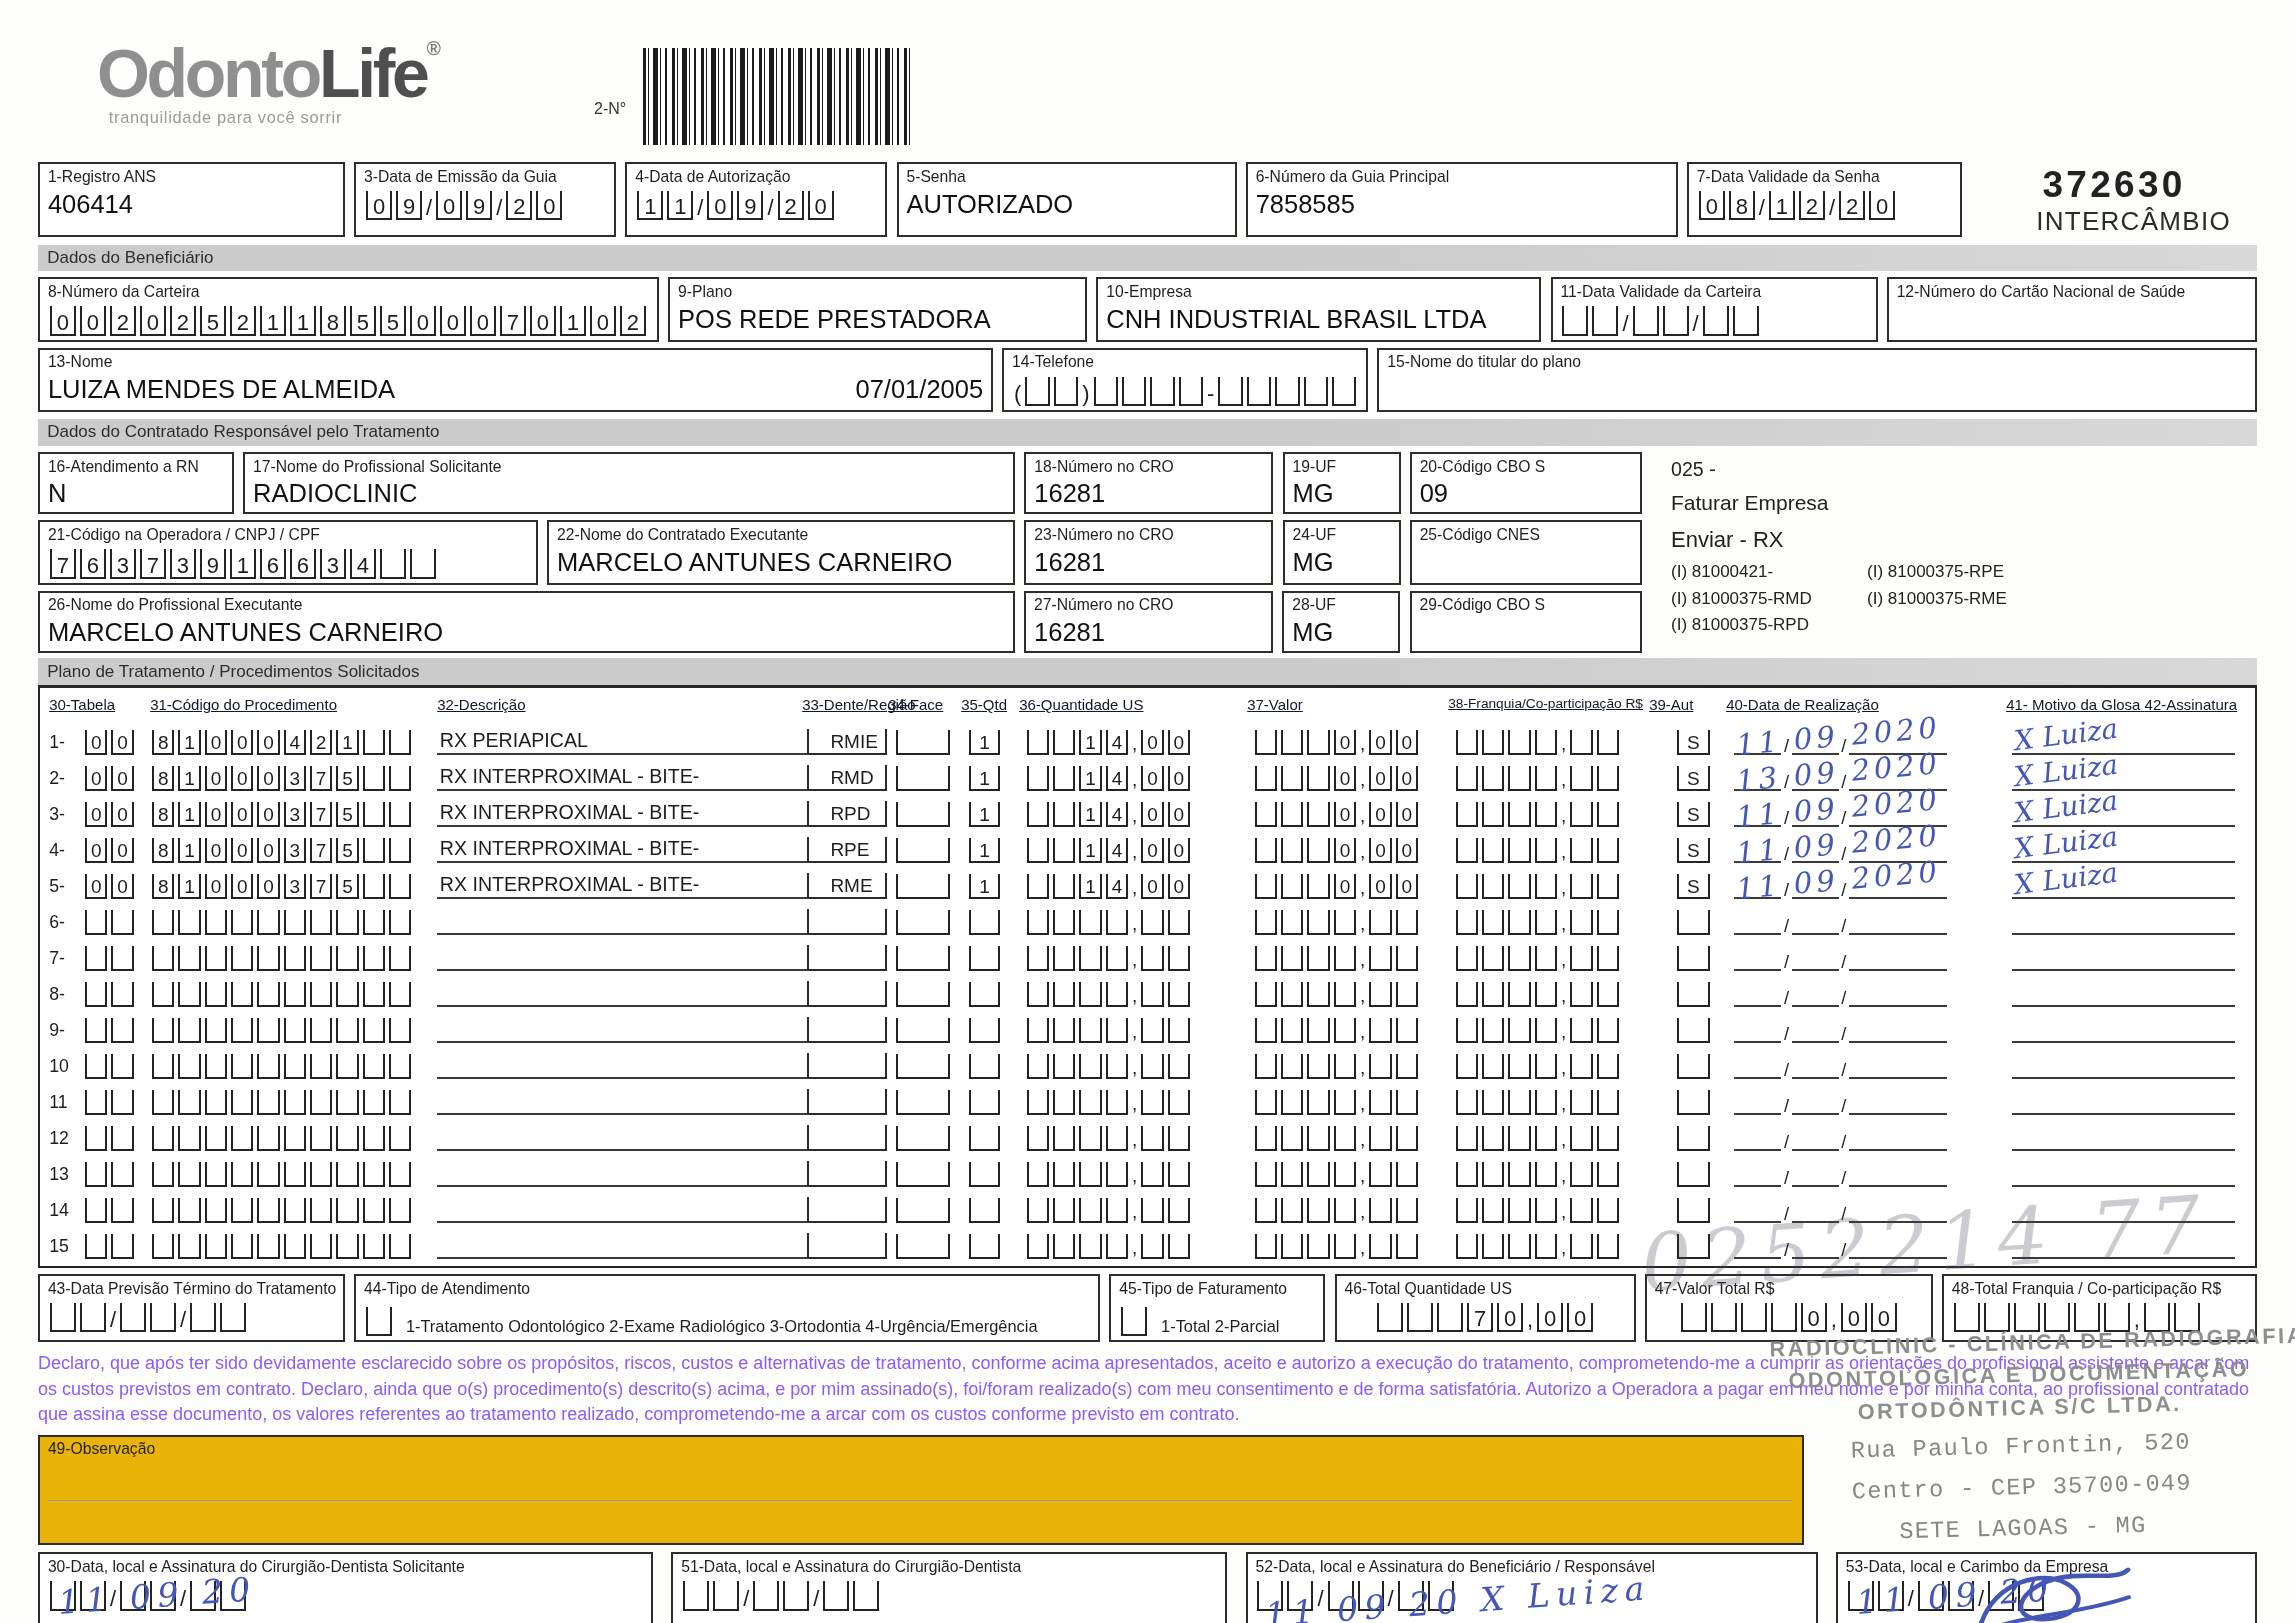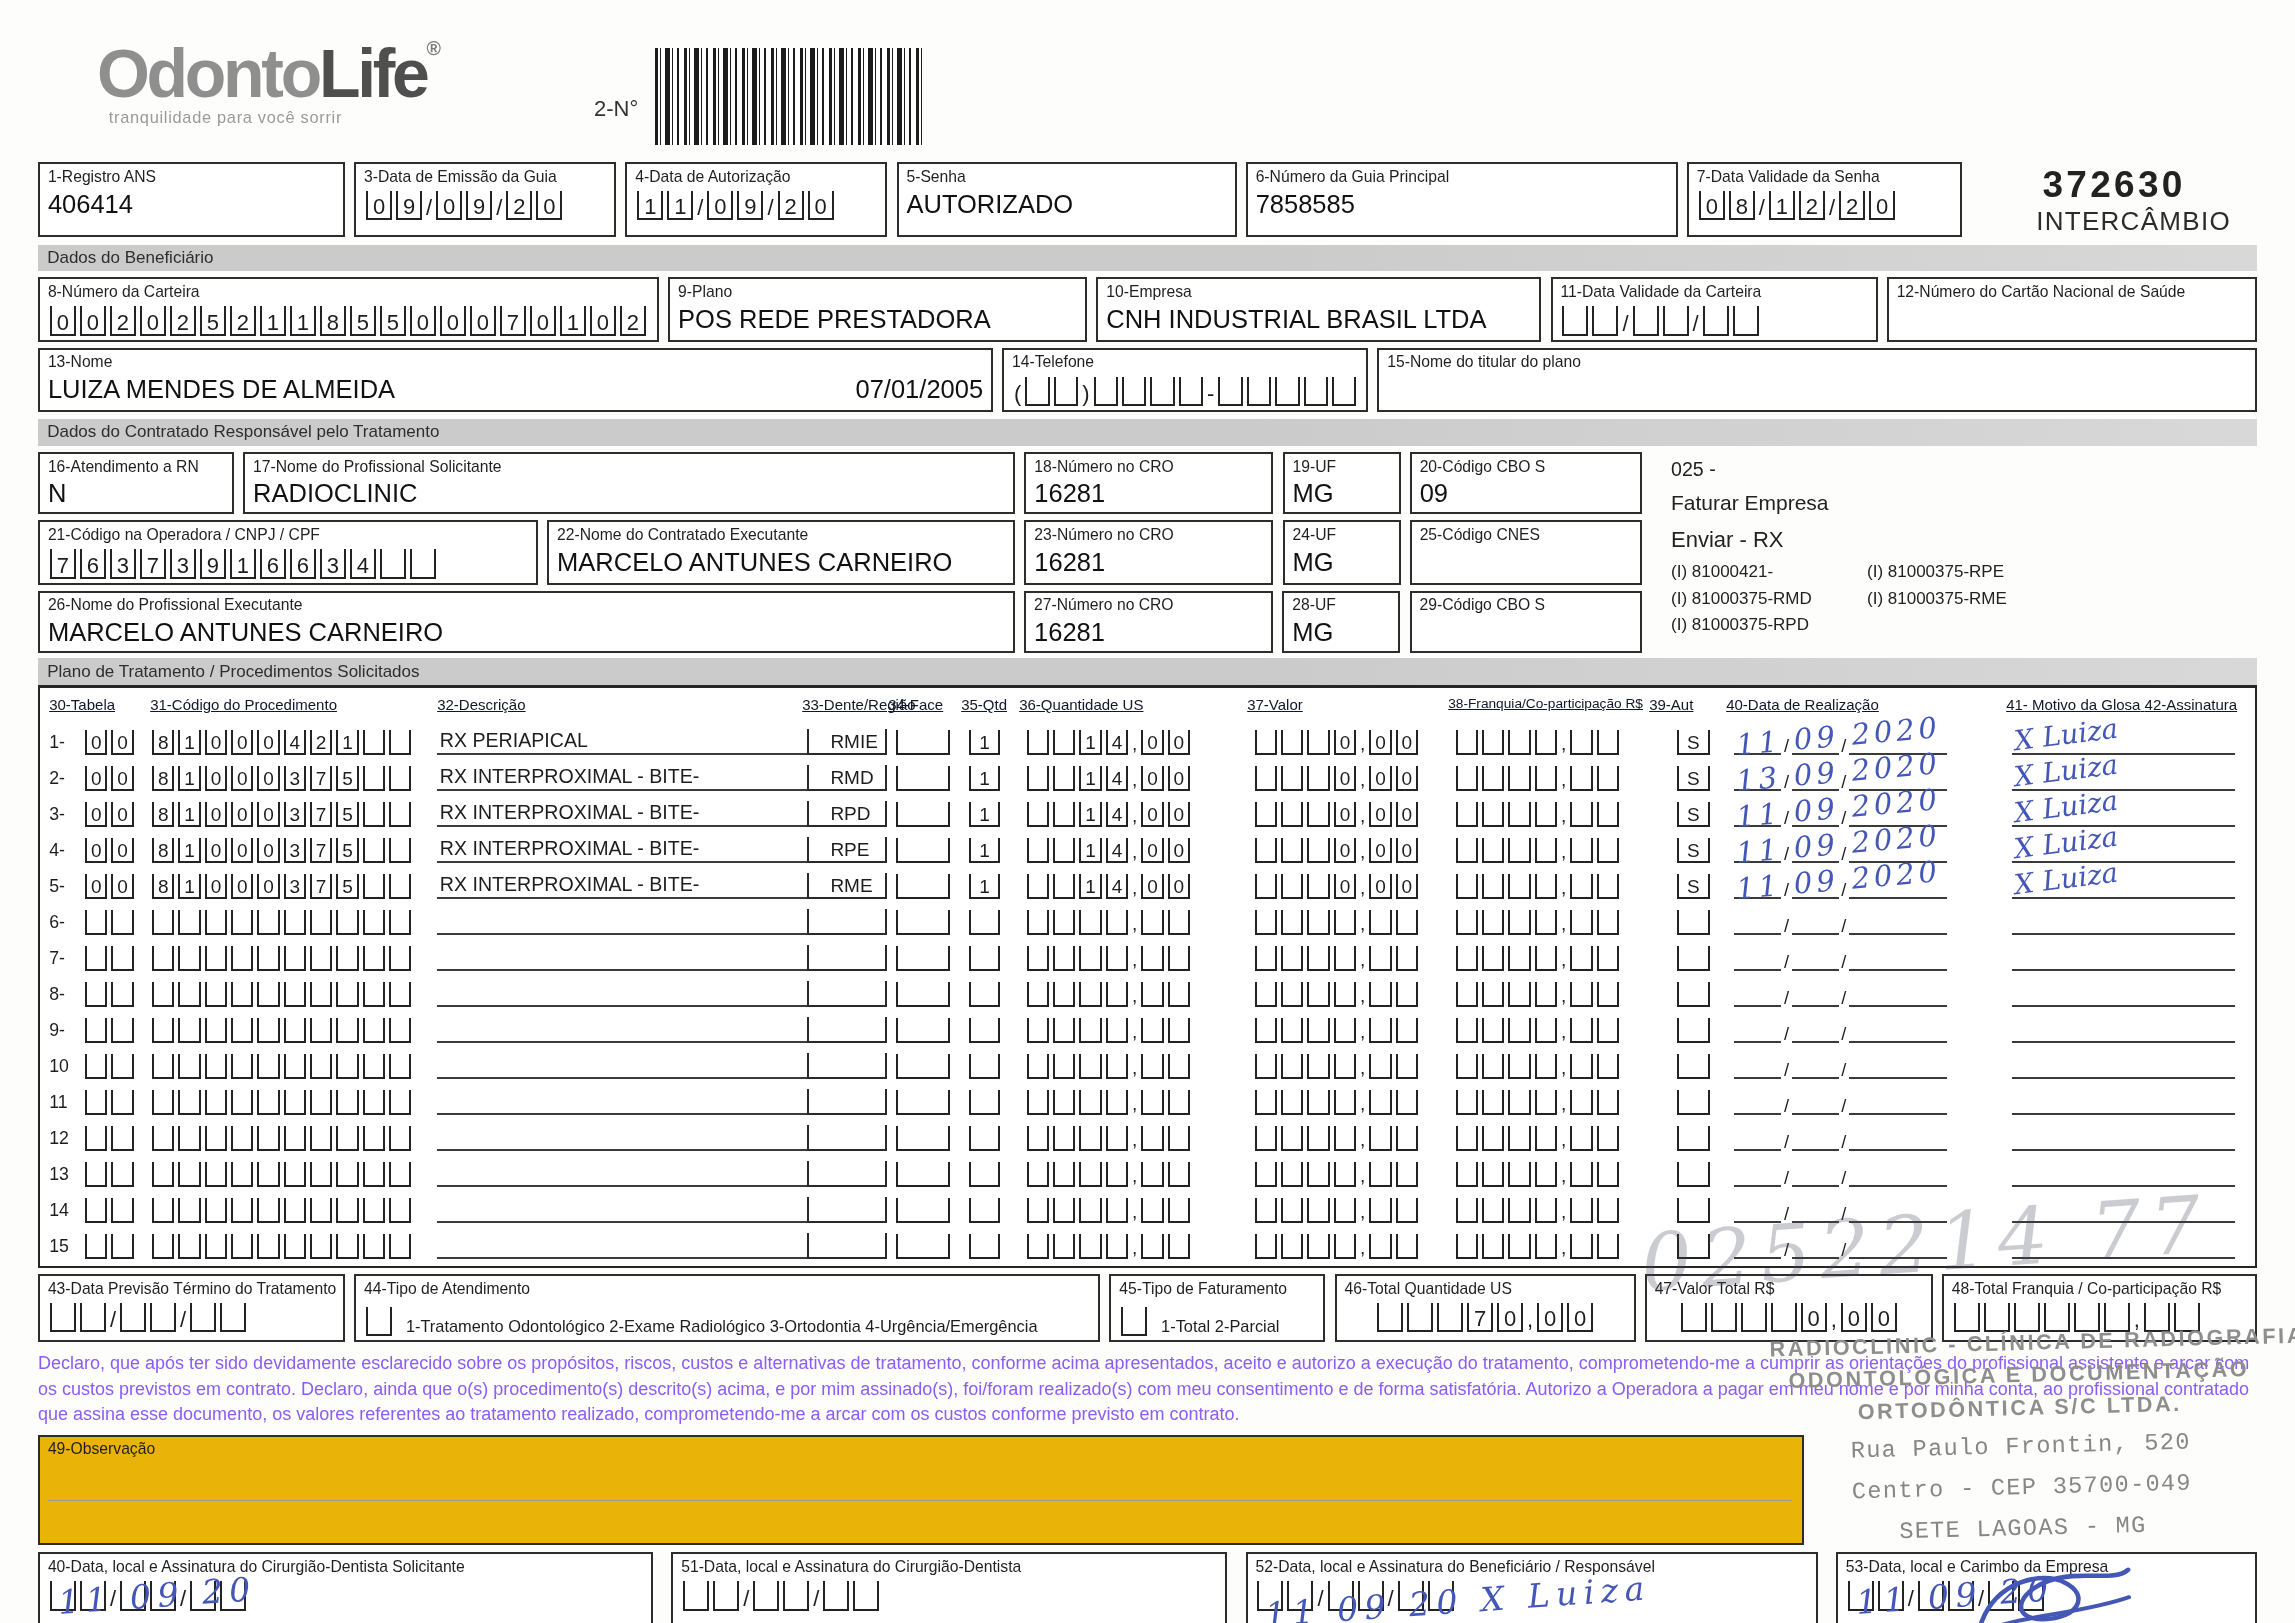--- a/index.html
+++ b/index.html
@@ -9,21 +9,21 @@
   
   .topbar{display:flex;align-items:flex-start;height:139px;}
   .logo-wrap{width:497px;padding-top:22px;padding-left:59px;}
   .logo-line{font-weight:bold;font-size:68px;letter-spacing:-3.3px;line-height:1;}
   .logo-odonto{color:#8f8f8f;}
   .logo-life{color:#4f4f4f;}
   .logo-reg{font-size:19.6px;color:#7c7c7c;vertical-align:top;}
   .logo-tagline{font-size:16.4px;color:#9a9a9a;letter-spacing:0.7px;margin-top:1.3px;padding-left:11.8px;}
   .doc-title{flex:1;text-align:center;font-size:36px;color:#2a2a2a;letter-spacing:0.7px;padding-top:51px;white-space:nowrap;}
   .barcode-zone{width:543px;display:flex;align-items:center;gap:17px;padding-top:31px;}
-  .barcode-label{font-size:22px;color:#333;margin-top:24px;}
+  .barcode-label{font-size:16px;color:#333;margin-top:24px;}
   .barcode{width:268px;height:97px;background:repeating-linear-gradient(90deg,#1c1c1c 0 2.6px,#fff 2.6px 4.6px,#1c1c1c 4.6px 5.9px,#fff 5.9px 9.8px,#1c1c1c 9.8px 15px,#fff 15px 17px,#1c1c1c 17px 18.3px,#fff 18.3px 22px,#1c1c1c 22px 24px,#fff 24px 29px);}
 
   
   .frow{display:flex;gap:9.2px;margin-top:5.9px;align-items:stretch;}
   .fbox{border:2.6px solid #2d2d2d;background:#fff;padding:3.9px 7.9px;box-sizing:border-box;position:relative;}
   .flabel{font-size:15.7px;color:#1f1f1f;white-space:nowrap;}
   .fvalue{font-size:25.5px;color:#111;margin-top:3.9px;white-space:nowrap;}
   .band{margin-top:7.2px;background:linear-gradient(90deg,#cbcbcb 0 55%,#d8d8d8 100%);font-size:17px;color:#2e2e2e;padding:3.3px 9.2px;}
 
   
@@ -1489,21 +1489,21 @@
 
   <div class="obs-row">
     <div class="obs-box">
       <div class="flabel">49-Observação</div>
       <div class="obs-line"></div>
     </div>
   </div>
 
   <div class="sig-row">
     <div class="sig-box" style="width:615px">
-      <div class="flabel">40-Data, local e Assinatura do Cirurgião-Dentista Solicitante</div>
+      <div class="flabel">30-Data, local e Assinatura do Cirurgião-Dentista Solicitante</div>
       <div class="comb">
           <span class="cc">&nbsp;</span>
           <span class="cc">&nbsp;</span>
           <span class="cs">/</span>
           <span class="cc">&nbsp;</span>
           <span class="cc">&nbsp;</span>
           <span class="cs">/</span>
           <span class="cc">&nbsp;</span>
           <span class="cc">&nbsp;</span>
         </div>

